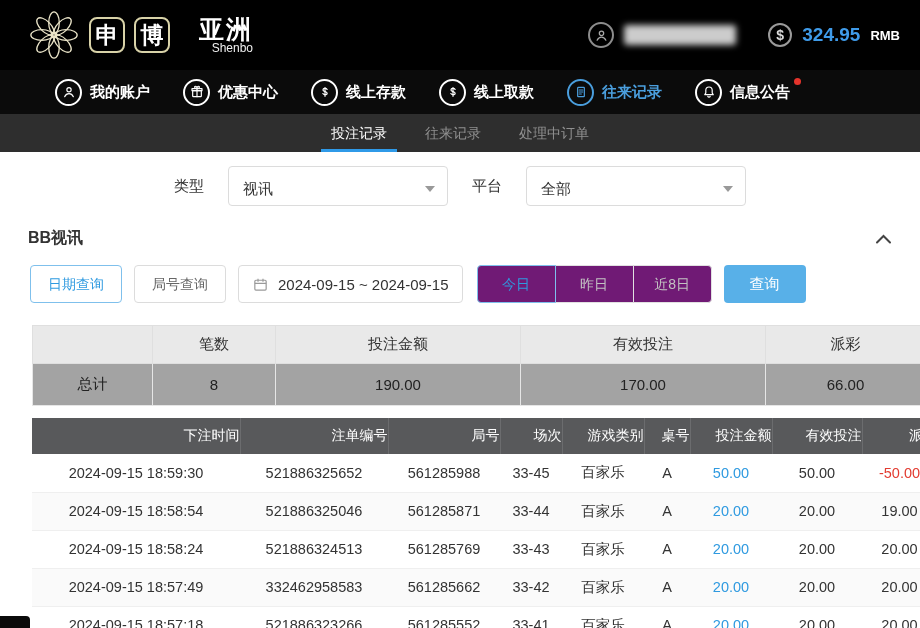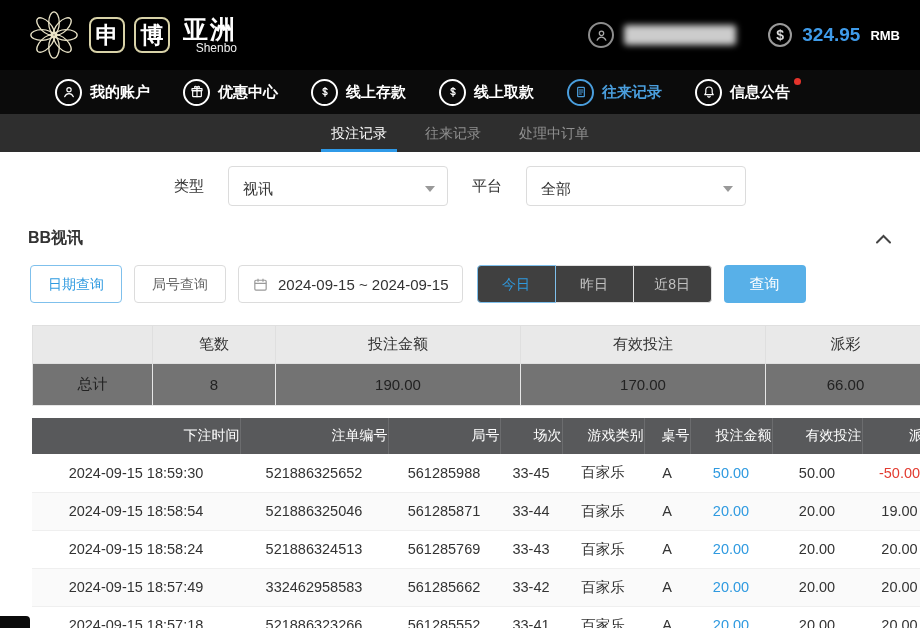--- a/index.html
+++ b/index.html
@@ -6,21 +6,21 @@
   html,body { width:920px; height:628px; overflow:hidden; background:#fff;
     font-family:"Liberation Sans","DejaVu Sans",sans-serif; }
   .page { position:relative; width:920px; height:628px; overflow:hidden; background:#fff; }
 
   
   .topbar { height:70px; background:#000; display:flex; align-items:center; padding:0 14px 0 28px; }
   .logo { display:flex; align-items:center; gap:9px; cursor:pointer; }
   .flower { width:52px; height:52px; }
   .logo-box { width:36px; height:36px; border:2px solid #d8d2a8; border-radius:8px; color:#fff;
     font-size:23px; font-weight:bold; display:flex; align-items:center; justify-content:center; }
-  .logo-text { display:flex; flex-direction:column; line-height:1.05; margin-left:4px; }
+  .logo-text { display:flex; flex-direction:column; line-height:1.05; margin-left:20px; }
   .logo-region { color:#fff; font-size:25px; font-weight:bold; letter-spacing:2px; }
   .logo-sub { color:#f0f0f0; font-size:12px; align-self:flex-end; }
   .account { margin-left:auto; display:flex; align-items:center; gap:10px; padding-right:6px; }
   .avatar-circ { width:26px; height:26px; border:2px solid #8d8d8d; border-radius:50%;
     display:flex; align-items:center; justify-content:center; color:#a8a8a8; }
   .blur-name { width:112px; height:20px; background:#cccccc; border-radius:3px; filter:blur(3px); }
   .dollar-circ { width:24px; height:24px; border:2px solid #9a9a9a; border-radius:50%;
     display:flex; align-items:center; justify-content:center; color:#dcdcdc; font-size:14px; font-weight:bold; margin-left:22px; }
   .balance { color:#3f9be9; font-size:19px; font-weight:bold; }
   .currency { color:#fff; font-size:13px; font-weight:bold; }
@@ -61,33 +61,33 @@
   .query-bar { margin:16px 0 0 30px; display:flex; align-items:center; gap:12px; }
   .qbtn { height:38px; line-height:36px; border-radius:4px; font-size:14px; padding:0 17px;
     cursor:pointer; background:#fff; white-space:nowrap; }
   .qbtn.blue { border:1px solid #7fc0ec; color:#2f9ae0; }
   .qbtn.gray { border:1px solid #dcdcdc; color:#666; }
   .date-box { height:38px; border:1px solid #dcdcdc; border-radius:4px; background:#fff;
     display:flex; align-items:center; gap:9px; padding:0 13px; font-size:15px; color:#333; cursor:pointer; }
   .date-box svg { width:17px; height:17px; stroke:#9a9a9a; fill:none; stroke-width:1.7; }
   .quick { display:flex; margin-left:2px; }
   .qt { width:79px; text-align:center; height:38px; line-height:36px; font-size:14px;
-    cursor:pointer; background:#404040; }
+    cursor:pointer; background:#701a75; }
   .qt.active { border:1px solid #7fc0ec; color:#2f9ae0; border-radius:4px 0 0 4px; position:relative; z-index:1; }
   .qt.idle { border:1px solid #e1e1e1; color:#c2c2c2; margin-left:-1px; }
   .qt.idle:last-child { border-radius:0 4px 4px 0; }
   .search-btn { width:82px; height:38px; background:#58b0e8; color:#fff; border:none; border-radius:4px;
     font-size:15px; cursor:pointer; margin-left:0; }
 
   
   table { border-collapse:collapse; table-layout:fixed; }
   .summary { margin:22px 0 0 32px; width:893px; }
   .summary th { background:#e9e9e9; font-weight:normal; font-size:15px; color:#333; height:38px;
     border:1px solid #dfdfdf; text-align:center; }
-  .summary td { height:42px; text-align:center; font-size:15px; color:#222; border:1px solid #e6e6e6; background:#737373; }
+  .summary td { height:42px; text-align:center; font-size:15px; color:#222; border:1px solid #e6e6e6; background:#a3a3a3; }
 
   
   .detail { margin:12px 0 0 32px; width:905px; }
   .detail th { background:#58595b; color:#fff; font-size:14px; font-weight:normal; height:36px;
     border-right:1px solid #6b6c6e; text-align:right; }
   .detail th:last-child { border-right:none; }
   .detail td { height:38px; text-align:center; font-size:14.5px; color:#333;
     border-bottom:1px solid #efefef; background:#fff; }
   .detail tbody tr:nth-child(even) td { background:#fafafa; }
   .blue-link { color:#2f9ae0; cursor:pointer; }

